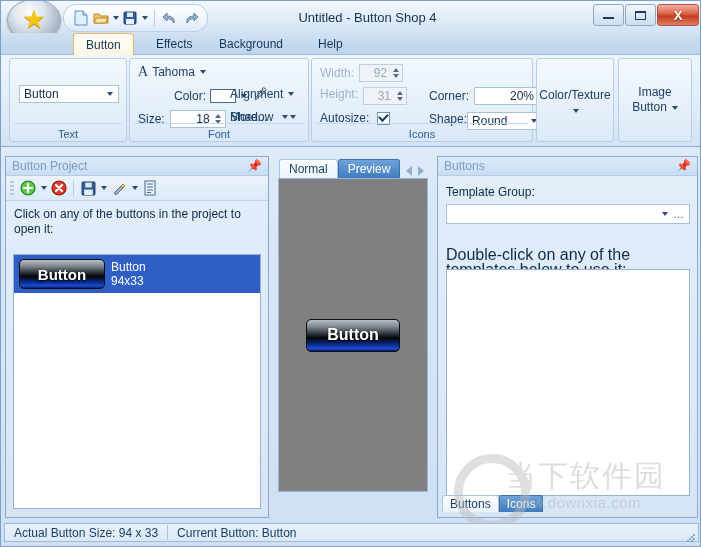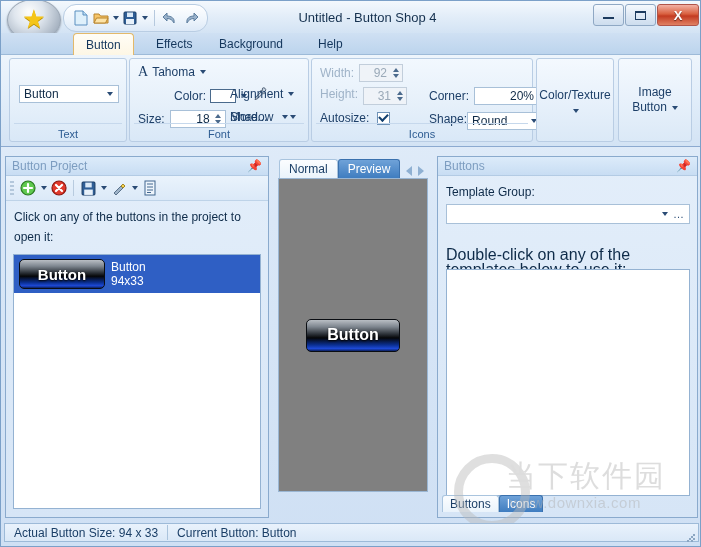--- a/index.html
+++ b/index.html
@@ -173,21 +173,21 @@
   .ptoolbar{
     height:24px;display:flex;align-items:center;gap:3px;padding:0 4px;
     background:linear-gradient(180deg,#eaf3fc 0%,#dbe9f8 100%);
     border-bottom:1px solid #bed3e8;
   }
   .grip{width:4px;height:14px;background:
      repeating-linear-gradient(180deg,#b4c8dc 0 2px,transparent 2px 4px);margin-right:2px;}
   .ticon{width:18px;height:18px;display:flex;align-items:center;justify-content:center;}
   .tsep{width:1px;height:16px;background:#b8cbdf;margin:0 2px;}
 
-  .hint{color:#0e2b49;font-size:12px;line-height:20px;padding:6px 8px 4px 8px;}
+  .hint{color:#0e2b49;font-size:12px;line-height:15px;padding:6px 8px 4px 8px;}
 
   .listbox{
     background:#fff;border:1px solid #94b2d2;box-sizing:border-box;overflow:hidden;
   }
   .thumbrow{
     display:flex;align-items:center;gap:6px;padding:4px 5px;
     background:#2f5fc4;
   }
   .thumbrow .tlabel{color:#fff;font-size:12px;line-height:14px;}
 

